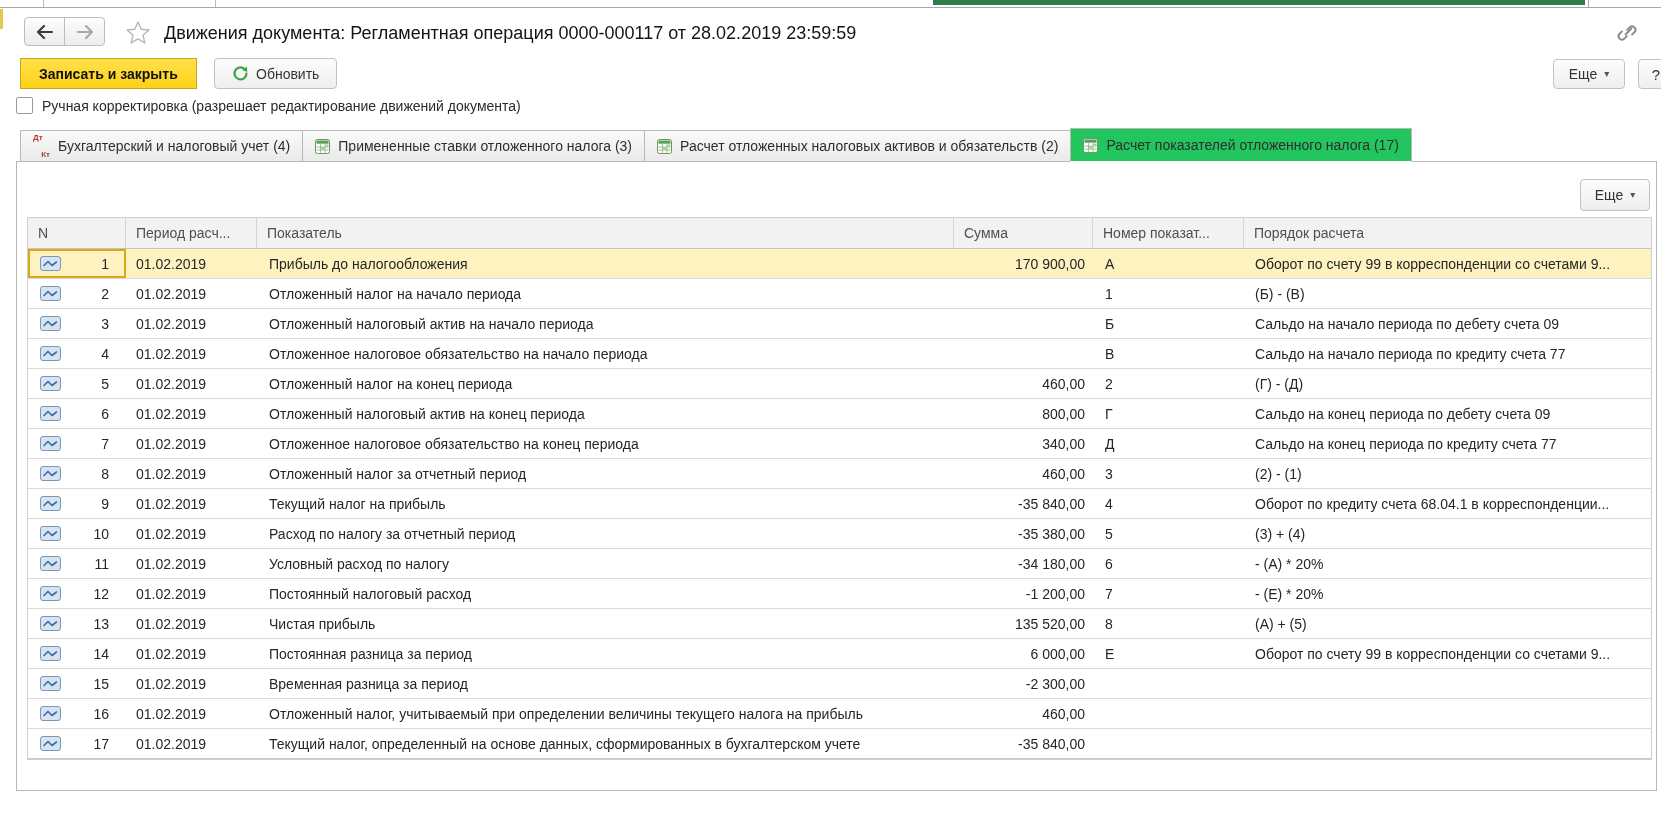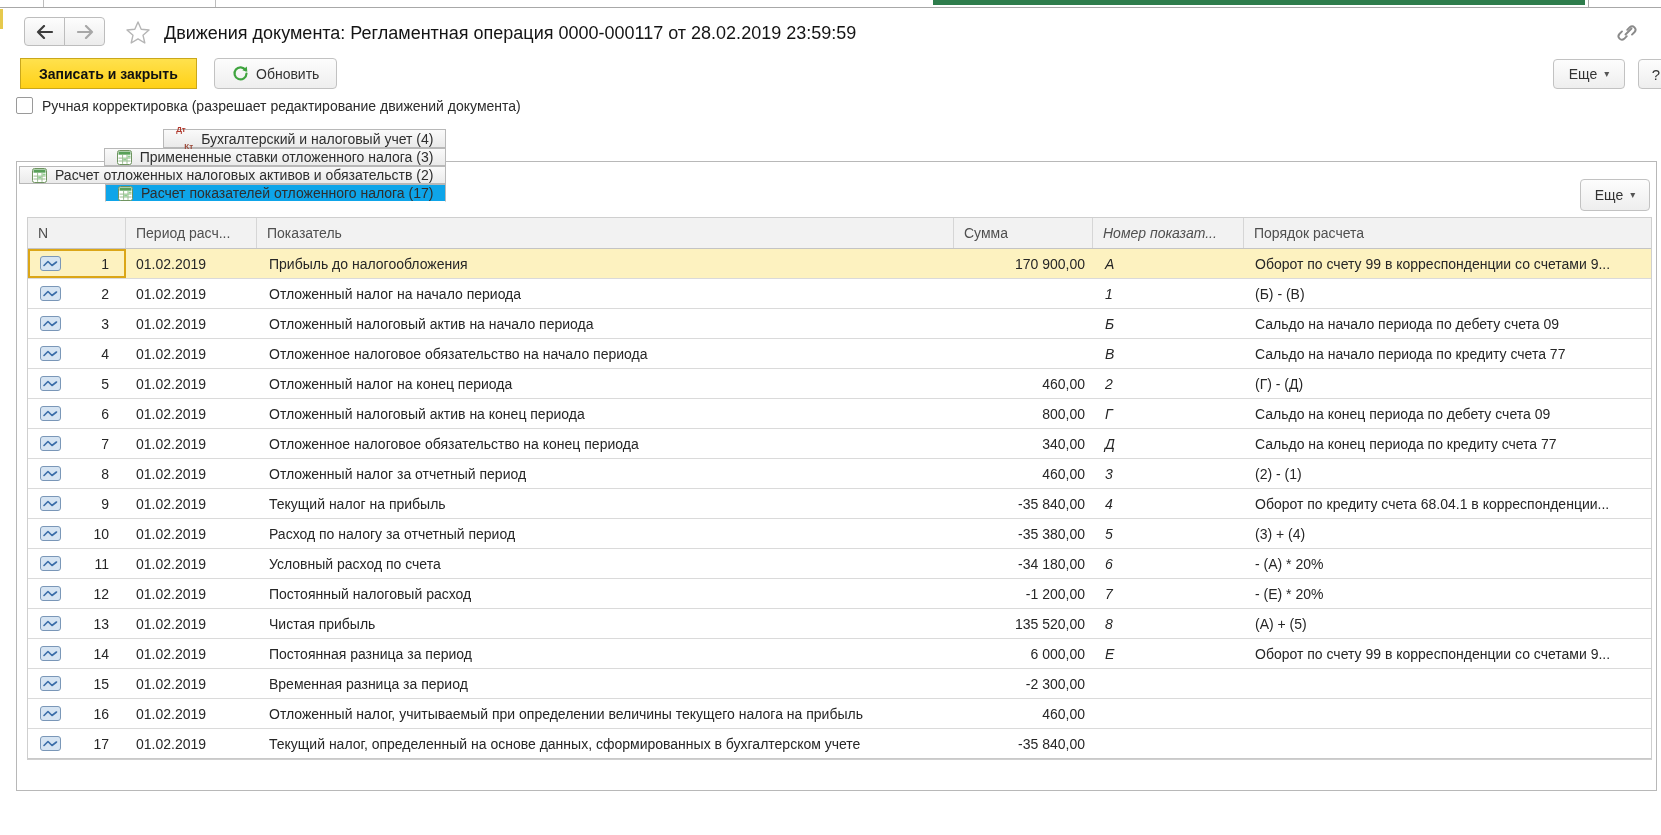--- a/index.html
+++ b/index.html
@@ -40,26 +40,26 @@
   .more-top{position:absolute;left:1553px;top:3px;width:72px;height:30px;}
   .help-btn{position:absolute;left:1638px;top:3px;width:36px;height:30px;font-size:15px;}
   .caret{font-size:10px;color:#555;line-height:1;}
 
   
   .check-row{position:absolute;left:16px;top:97px;display:flex;align-items:center;gap:9px;
     font-size:14px;color:#2b2b2b;cursor:pointer;}
   .checkbox{width:15px;height:15px;border:1px solid #9a9a9a;background:#fff;border-radius:2px;flex:0 0 auto;}
 
   
-  .tabs{position:absolute;left:20px;top:129px;height:33px;display:flex;align-items:flex-end;z-index:3;flex-direction:column;}
+  .tabs{position:absolute;left:20px;top:129px;height:33px;display:flex;align-items:flex-end;z-index:3;}
   .tab{display:flex;align-items:center;gap:8px;padding:0 12px;height:30px;margin-left:-1px;
     border:1px solid #b8b8b8;background:linear-gradient(#fafafa,#eaeaea);
     font-size:14px;color:#2e2e2e;cursor:pointer;white-space:nowrap;}
   .tab:first-child{margin-left:0;}
-  .tab.active{background:#0ea5e9;height:32px;border-bottom:1px solid #fff;}
+  .tab.active{background:#22c55e;height:32px;border-bottom:1px solid #fff;}
   .tab-icon{line-height:0;flex:0 0 auto;}
   .dtkt{position:relative;width:17px;height:17px;display:inline-block;}
   .dtkt .dt{position:absolute;left:0;top:0;font-size:8px;font-weight:bold;color:#b03a2e;}
   .dtkt .kt{position:absolute;right:0;bottom:0;font-size:8px;font-weight:bold;color:#9c4a3a;}
 
   
   .panel{position:absolute;left:16px;top:161px;width:1639px;height:628px;border:1px solid #b8b8b8;background:#fff;z-index:2;}
   .more-table{position:absolute;left:1563px;top:17px;width:70px;height:32px;}
 
   
@@ -72,21 +72,21 @@
   .grid-header .hcell:last-child{border-right:none;}
   .grid-row{display:flex;height:30px;border-bottom:1px solid #dadada;font-size:14px;color:#262626;
     align-items:center;box-sizing:border-box;cursor:default;}
   .grid-row:last-child{border-bottom:1px solid #c9c9c9;}
   .cell{height:100%;display:flex;align-items:center;padding-left:10px;box-sizing:border-box;
     overflow:hidden;white-space:nowrap;}
   .c-n{width:98px;padding-left:12px;padding-right:17px;justify-content:space-between;}
   .c-period{width:131px;}
   .c-ind{width:697px;padding-left:12px;}
   .c-sum{width:139px;justify-content:flex-end;padding-right:8px;padding-left:0;}
-  .c-num{width:151px;padding-left:12px;font-style:italic;}
+  .c-num{width:151px;padding-left:12px;}
   .c-order{width:407px;padding-left:11px;}
   .grid-row.selected{background:var(--selected-row-bg,#fdf2c0);}
   .grid-row.selected .c-n{box-shadow:inset 0 0 0 2px var(--focus-cell-border,#dba617);}
   .row-icon{line-height:0;flex:0 0 auto;}
 </style>
 </head>
 <body>
 
 <div class="top-strip">
   <div class="tick t1"></div>
@@ -401,21 +401,21 @@
     <div class="cell c-n">
       <span class="row-icon">
         <svg width="21" height="15" viewBox="0 0 21 15">
           <rect x="0.5" y="0.5" width="20" height="14" rx="2.5" fill="#d6e4f2" stroke="#7a97b8"></rect>
           <polyline points="4,9.5 8,5.5 12,9.5 16.5,6" fill="none" stroke="#3a6da8" stroke-width="1.6" stroke-linecap="round" stroke-linejoin="round"></polyline>
         </svg>
       </span>
       <span class="row-n">11</span>
     </div>
     <div class="cell c-period">01.02.2019</div>
-    <div class="cell c-ind">Условный расход по счета</div>
+    <div class="cell c-ind">Условный расход по налогу</div>
     <div class="cell c-sum">-34 180,00</div>
     <div class="cell c-num">6</div>
     <div class="cell c-order">- (А) * 20%</div>
   </div>
 
   <div class="grid-row">
     <div class="cell c-n">
       <span class="row-icon">
         <svg width="21" height="15" viewBox="0 0 21 15">
           <rect x="0.5" y="0.5" width="20" height="14" rx="2.5" fill="#d6e4f2" stroke="#7a97b8"></rect>

